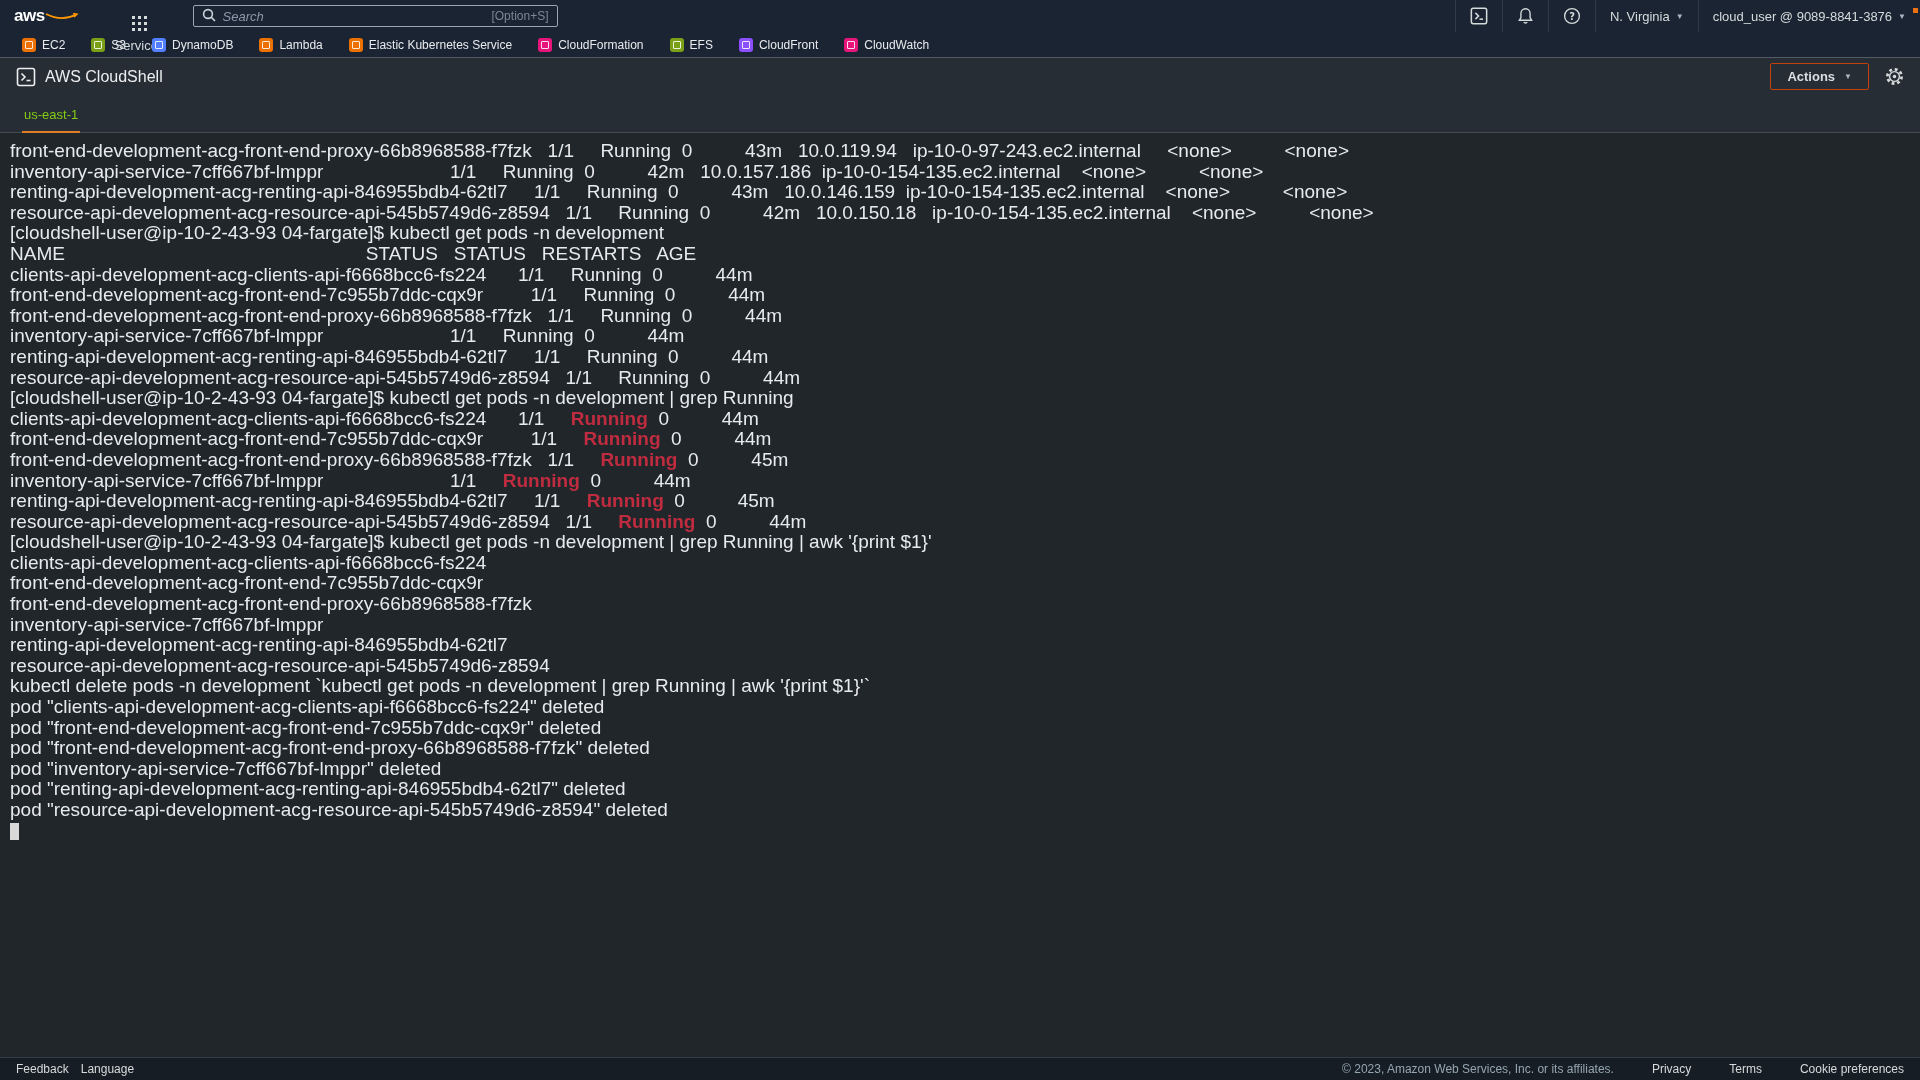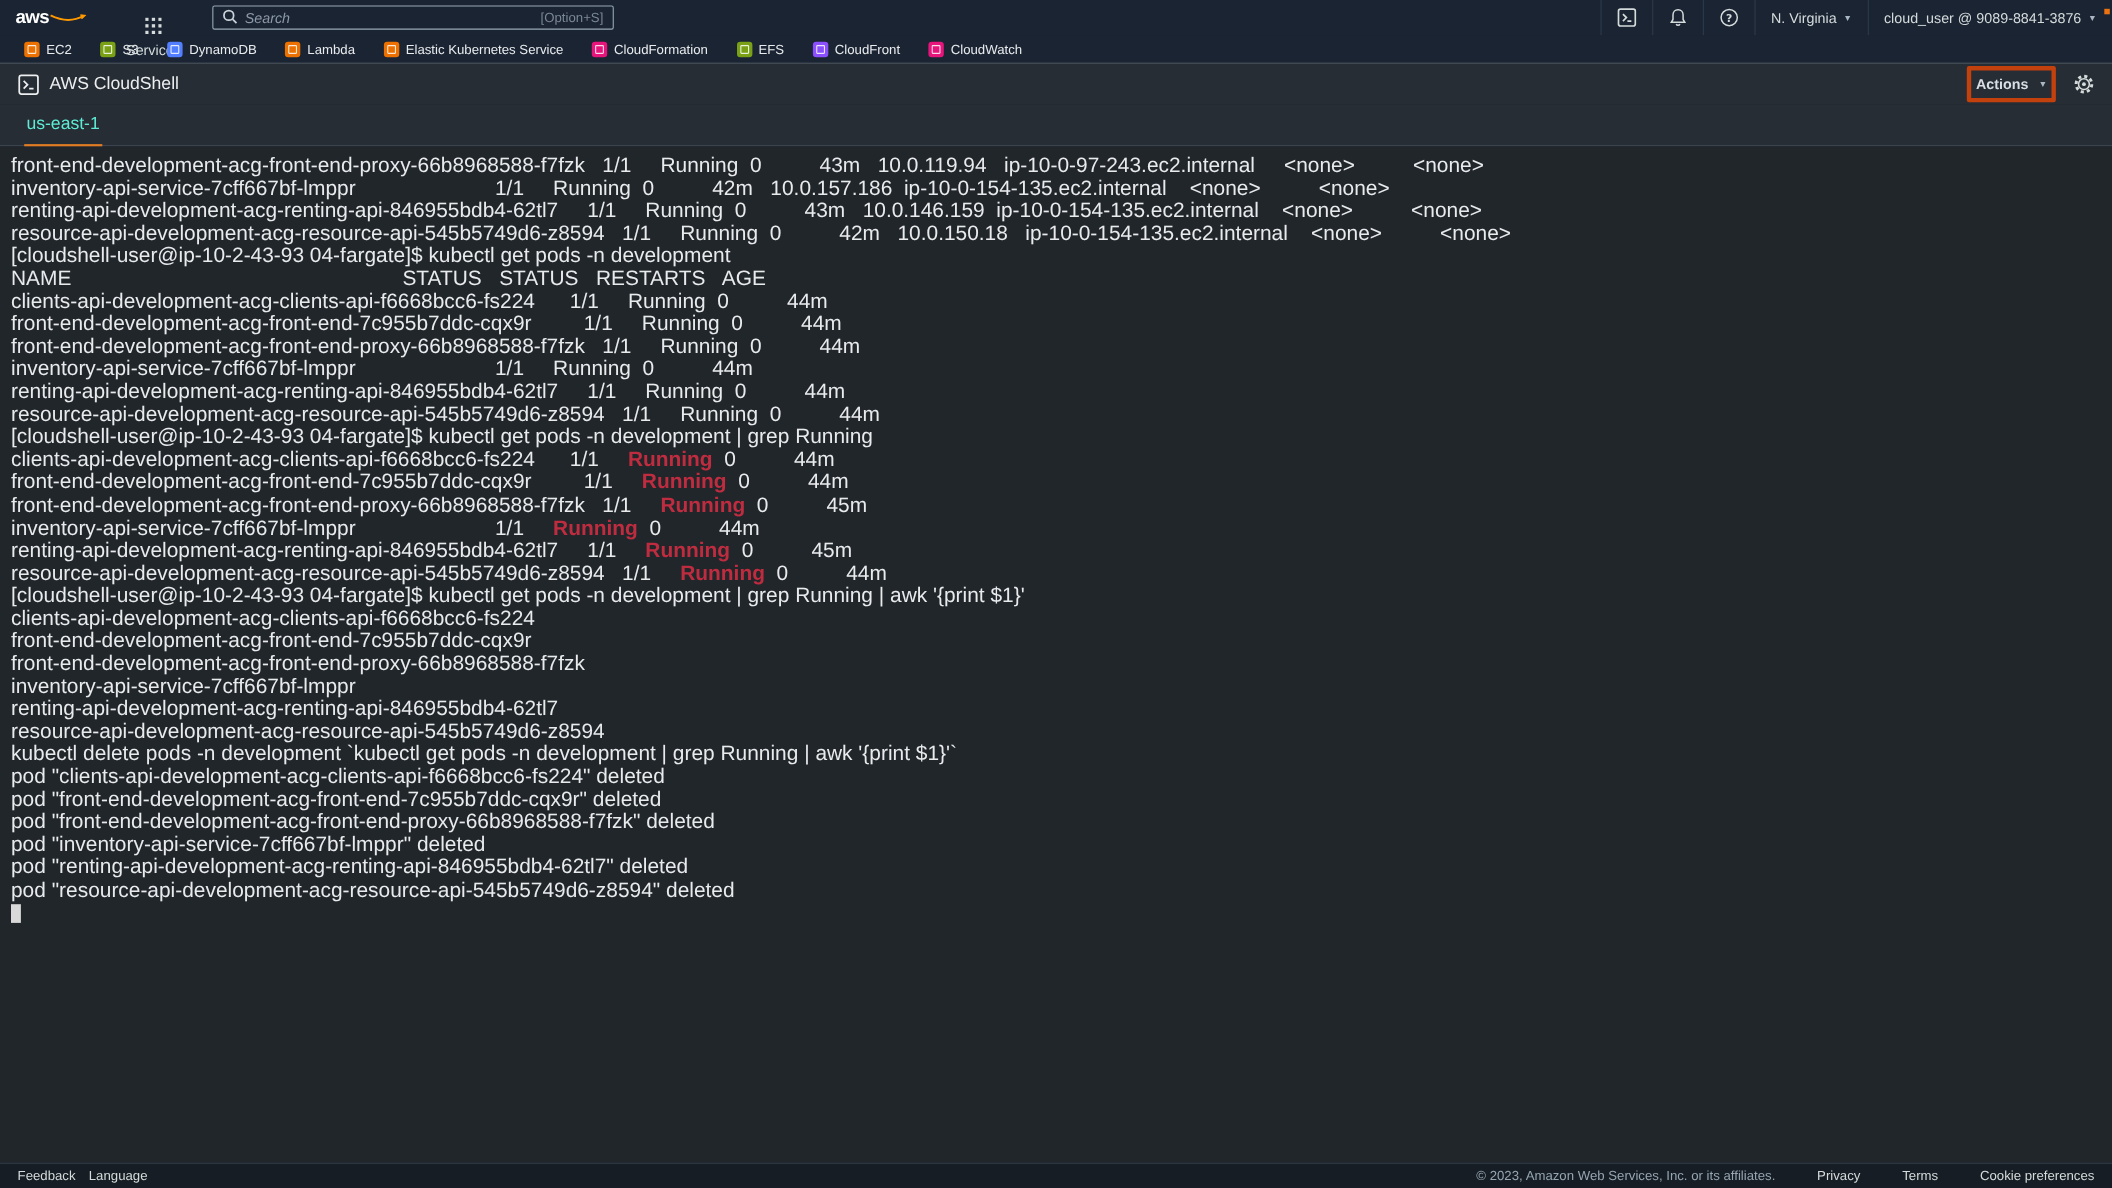--- a/index.html
+++ b/index.html
@@ -32,28 +32,28 @@
     display:flex; align-items:center; gap:26px; padding:0 14px 0 22px; }
   .fav-item { display:flex; align-items:center; gap:6px; color:#e9ebed; font-size:12px; cursor:pointer; }
   .fav-icon { width:14px; height:14px; border-radius:3px; display:inline-block; position:relative; }
   .fav-icon::after { content:""; position:absolute; inset:3px; border:1px solid rgba(255,255,255,.85);
     border-radius:1px; }
 
   
   .shell-header { height:37px; background:#262d34; display:flex; align-items:center; padding:0 16px; }
   .shell-title { display:flex; align-items:center; gap:9px; color:#eceef0; font-size:16px; }
   .header-right { margin-left:auto; display:flex; align-items:center; gap:16px; }
-  .actions-btn { border:4px solid #c2410c; border-radius:2px; background:transparent; color:#d8dee4;
-    font-weight:bold; font-size:13px; padding:5px 4px; display:flex; align-items:center; gap:9px; cursor:pointer;
+  .actions-btn { border:1px solid #c2410c; border-radius:2px; background:transparent; color:#d8dee4;
+    font-weight:bold; font-size:13px; padding:5px 16px; display:flex; align-items:center; gap:9px; cursor:pointer;
     font-family:"Liberation Sans", sans-serif; }
   .gear-btn { cursor:pointer; display:flex; align-items:center; }
 
   
   .tabrow { height:38px; background:#262d34; border-bottom:1px solid #414b55; display:flex; align-items:flex-end; }
-  .tab { margin-left:22px; padding:0 2px 9px 2px; font-size:16px; color:#5eead4; cursor:pointer;
+  .tab { margin-left:22px; padding:0 2px 9px 2px; font-size:13px; color:#84cc16; cursor:pointer;
     border-bottom:2px solid #e07c24; margin-bottom:-1px; }
 
   
   .terminal { height:924px; background:#21262b; padding:8px 0 0 10px; overflow:hidden; }
   .term-line { font-family:Liberation Sans, sans-serif; font-size:19px; line-height:20.6px;
     color:#e8eaec; white-space:pre; }
   .term-line .hl { color:#bf2c3f; font-weight:bold; }
   .cursor { display:inline-block; width:9px; height:17px; background:#d9d9d9; vertical-align:middle; }
 
   

